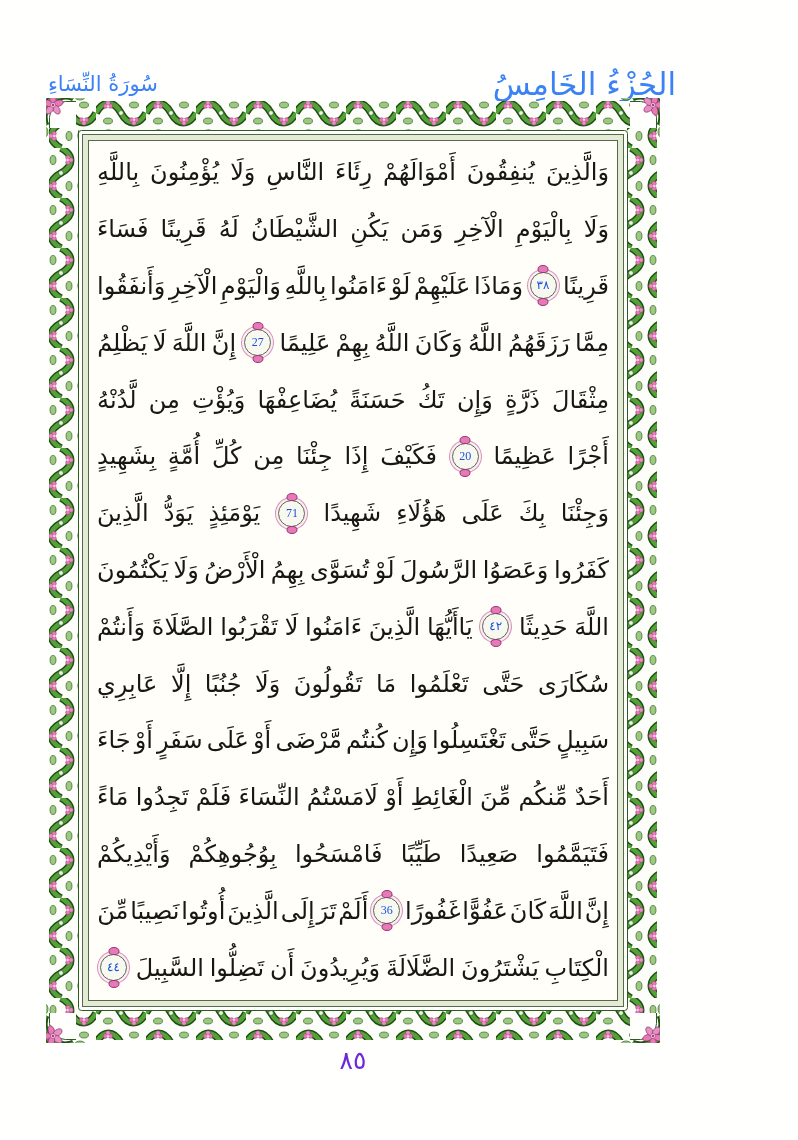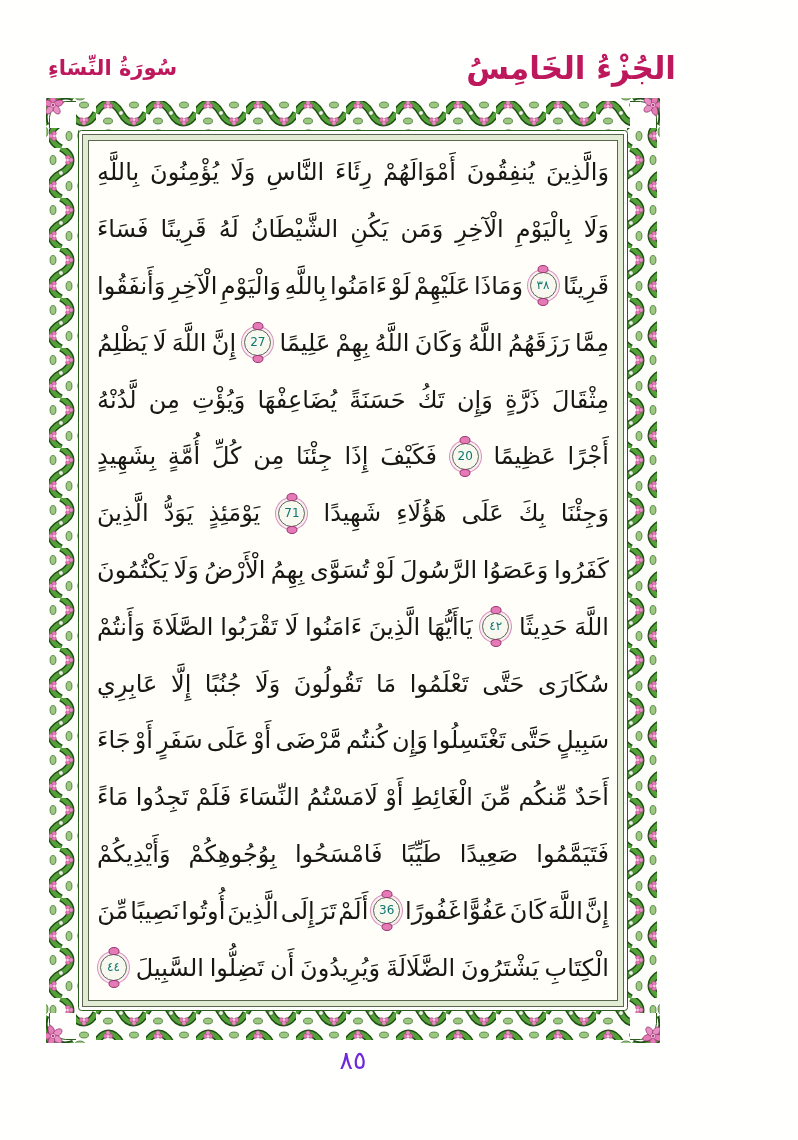--- a/index.html
+++ b/index.html
@@ -2,21 +2,21 @@
 <html lang="ar"><head>
 <meta charset="utf-8">
 <style>
   html,body{margin:0;padding:0;}
   body{
     width:798px;height:1140px;position:relative;overflow:hidden;
     background:#ffffff;
     font-family:"DejaVu Sans", sans-serif;
   }
   .page{position:absolute;inset:0;background:#fffffe;}
-  .hdr{position:absolute;color:#be185d;font-weight:bold;direction:rtl;white-space:nowrap;}
+  .hdr{position:absolute;color:#3b82f6;font-weight:normal;direction:rtl;white-space:nowrap;margin-top:16px;}
   .hdr-right{top:50px;right:122px;font-size:31px;}
   .hdr-left{top:56px;left:48px;font-size:21px;}
   .frame-svg{position:absolute;left:46px;top:98px;width:614px;height:945px;}
   .text-area{
     position:absolute;left:88px;top:141px;width:530px;height:860px;
     box-sizing:border-box;padding:3px 9px 5px 9px;
     display:flex;flex-direction:column;direction:rtl;
   }
   .qline{
     flex:1 1 0;display:flex;justify-content:space-between;align-items:center;
@@ -32,21 +32,21 @@
     display:inline-flex;align-items:center;justify-content:center;
     margin:0 3px;
   }
   .ayah-marker::before,.ayah-marker::after{
     content:"";position:absolute;left:50%;transform:translateX(-50%);
     width:9px;height:6px;background:#e47ab6;border:1px solid #9c3573;
     border-radius:50% 50% 45% 45%;
   }
   .ayah-marker::before{top:-8px;}
   .ayah-marker::after{bottom:-8px;border-radius:45% 45% 50% 50%;}
-  .ayah-num{font-size:12px;color:#0f766e;line-height:1;padding-bottom:1px;}
+  .ayah-num{font-size:12px;color:#1d4ed8;line-height:1;padding-bottom:1px;font-family:Liberation Serif, serif;}
   .page-num{
     position:absolute;top:1046px;left:46px;width:614px;text-align:center;
     font-size:25px;color:#6d28d9;direction:rtl;
   }
 </style>
 </head>
 <body>
 
 <div class="page">
 

